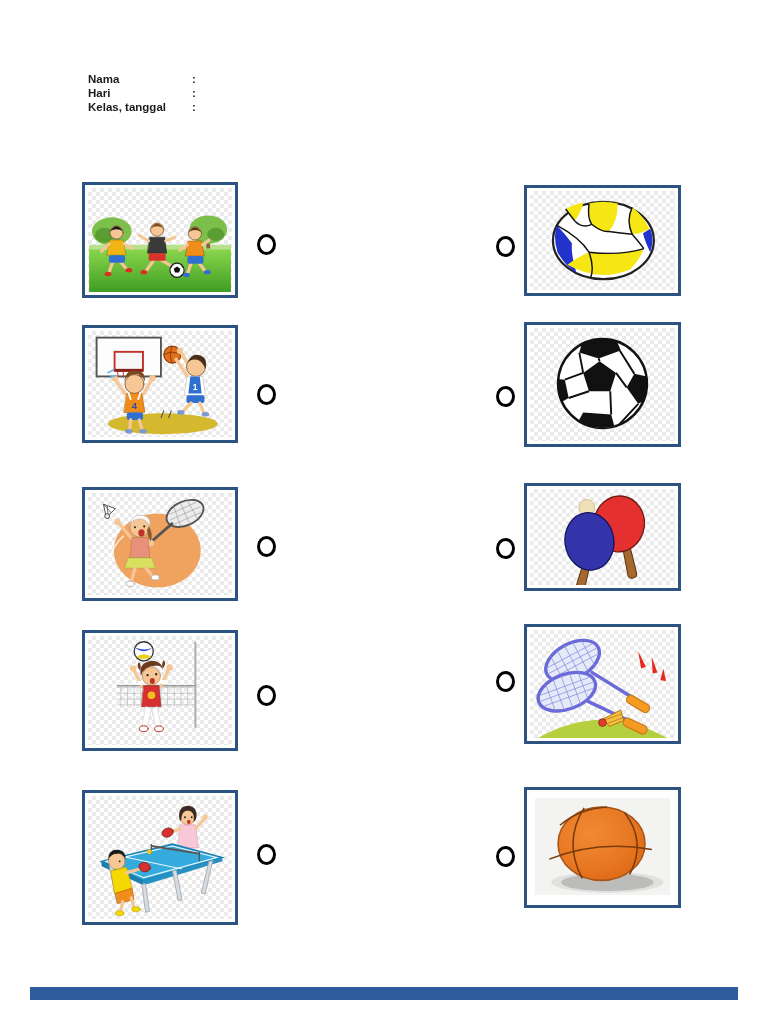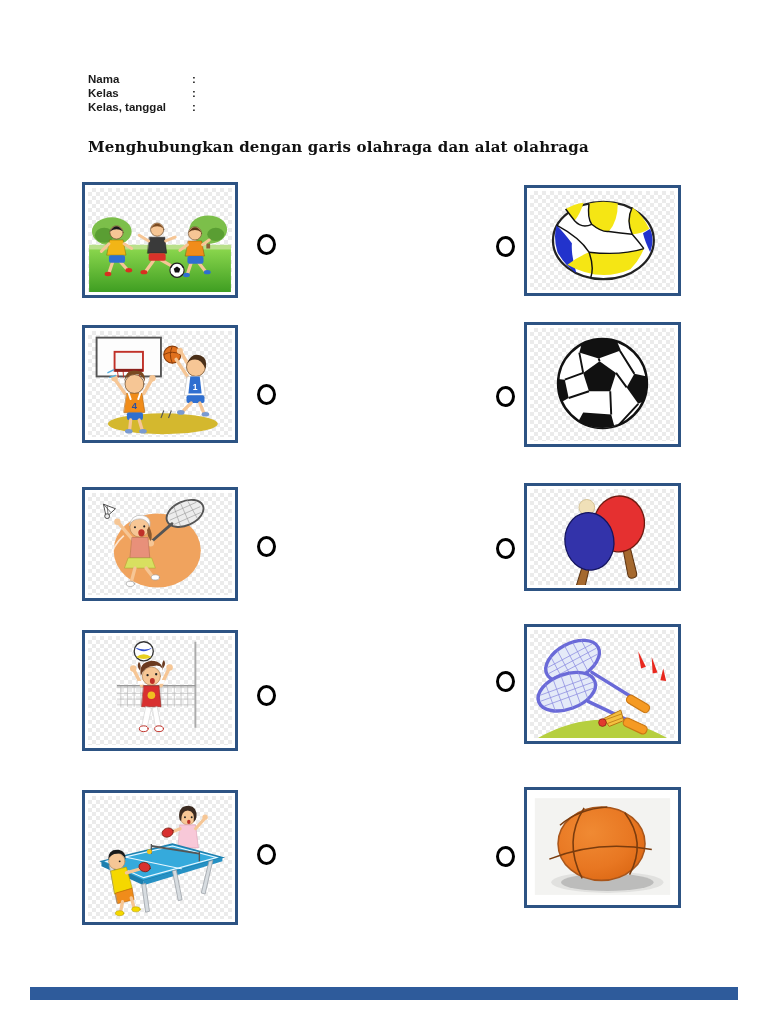--- a/index.html
+++ b/index.html
@@ -28,30 +28,29 @@
 <body>
 
 <div class="sheet">
 
   <div class="hdr">
     <div class="line">
       <span class="lbl">Nama</span>
       <span>:</span>
     </div>
     <div class="line">
-      <span class="lbl">Kelas</span>
+      <span class="lbl">Hari</span>
       <span>:</span>
     </div>
     <div class="line">
       <span class="lbl">Kelas, tanggal</span>
       <span>:</span>
     </div>
   </div>
 
-  <div class="title">Menghubungkan dengan garis olahraga dan alat olahraga</div>
 
   <div class="box" style="left:82px;top:182px;width:156px;height:116px;">
     <div class="art">
       <svg viewBox="0 0 150 110">
         <defs>
           <linearGradient id="grass1" x1="0" y1="0" x2="0" y2="1">
             <stop offset="0" stop-color="#8ed94f"></stop>
               <stop offset="1" stop-color="#3f9e22"></stop>
           </linearGradient>
         </defs>

